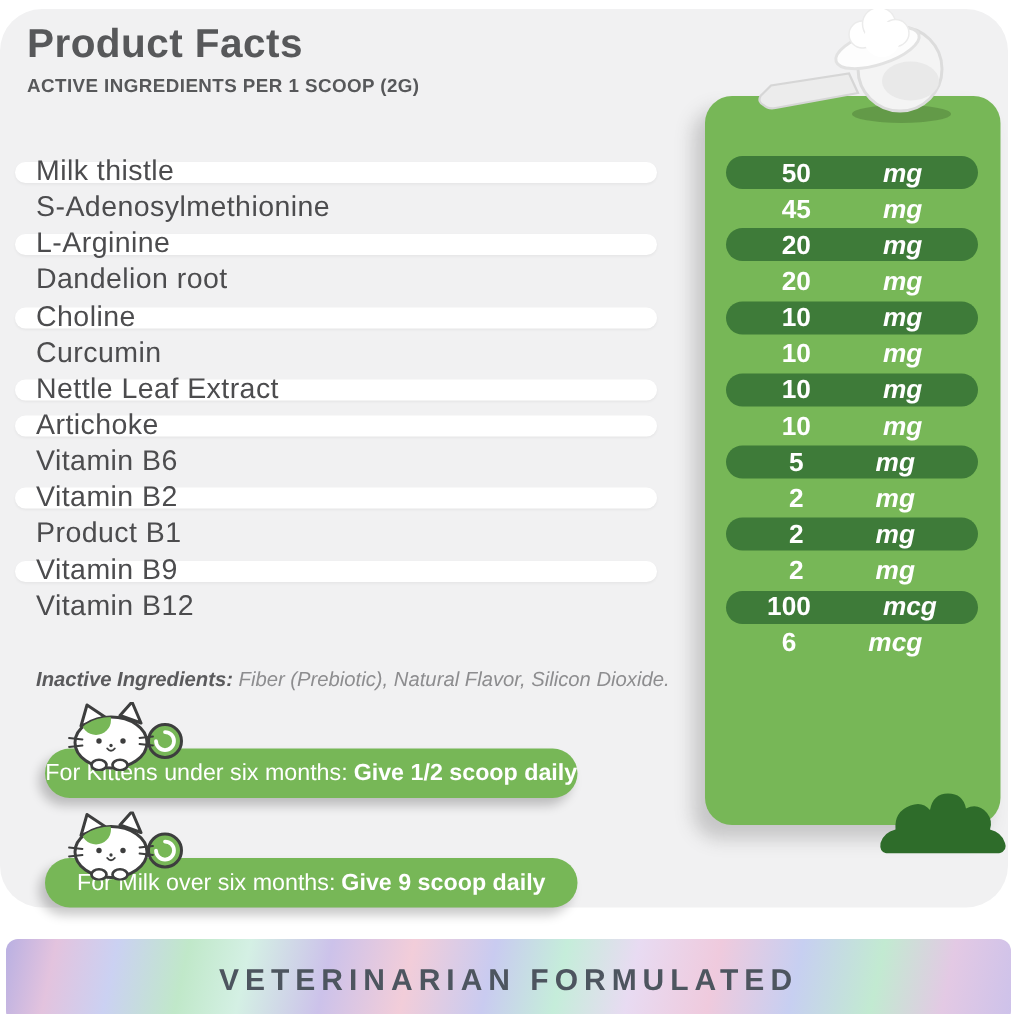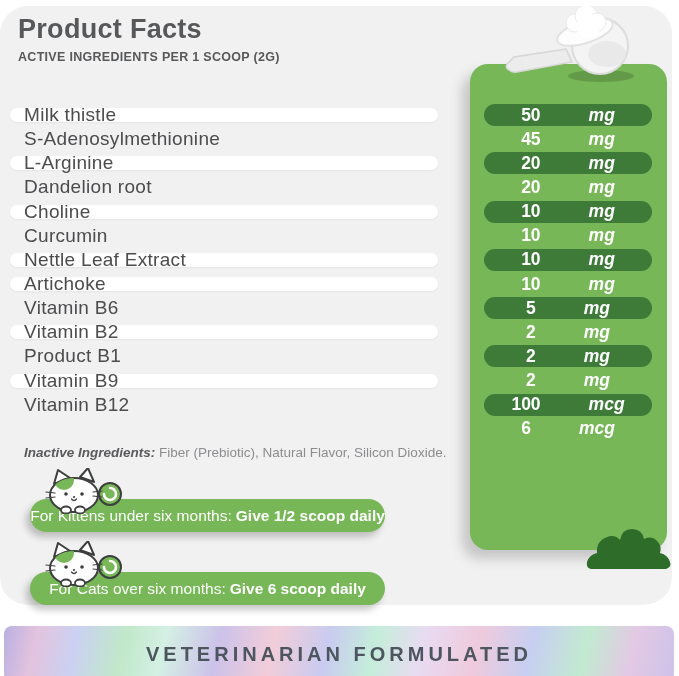--- a/index.html
+++ b/index.html
@@ -30,21 +30,21 @@
   .nrow,.arow{height:24.15px;display:flex;align-items:center;}
   .nbg{height:14px;width:100%;display:flex;align-items:center;padding-left:14px;box-sizing:border-box;
        font-size:19px;color:#4c4c4e;letter-spacing:.3px;border-radius:12px;}
   .nbg.white{background:#ffffff;box-shadow:0 1px 2px rgba(0,0,0,.05);}
   .abg{height:22px;width:100%;display:flex;align-items:center;justify-content:center;border-radius:12px;
        font-size:17.5px;font-weight:bold;color:#ffffff;}
   .abg.dark{background:var(--dark-green,#3e7b39);}
   .abg .unit{font-style:italic;padding-left:48px;}
   .inactive{position:absolute;left:24px;top:438px;width:432px;font-size:13.5px;line-height:17px;}
   .ilabel{font-weight:bold;font-style:italic;color:#5a5a5c;margin-top:18px;}
-  .itext{color:#8d8d8f;}
+  .itext{font-style:italic;color:#8d8d8f;}
   .feeding{position:absolute;left:30px;top:464px;width:360px;}
   .feedblock{position:relative;height:73px;}
   .feedcat{position:absolute;left:10px;top:-2px;z-index:3;}
   .feedpill{
     position:absolute;left:0;top:29px;width:355px;height:33px;border-radius:17px;
     background:var(--green,#77b757);box-shadow:-4px 5px 7px rgba(0,0,0,.22);
     display:flex;align-items:center;justify-content:center;gap:4px;
     color:#fff;font-size:15.5px;z-index:2;white-space:nowrap;
   }
   .feedpill .bold{font-weight:bold;}
@@ -279,22 +279,22 @@
     <circle cx="26" cy="26" r="1.8" fill="#3d3e3e"></circle>
     <circle cx="42" cy="26" r="1.8" fill="#3d3e3e"></circle>
     <circle cx="34" cy="29" r="1.1" fill="#3d3e3e"></circle>
     <path d="M31.5 31 q2.5 3 5 0" stroke="#3d3e3e" stroke-width="1.3" fill="none" stroke-linecap="round"></path>
     <path d="M6 24 L15 25 M6 30 L15 29" stroke="#3d3e3e" stroke-width="1.2" stroke-linecap="round"></path>
     <path d="M53 24 L62 23 M53 28 L62 29" stroke="#3d3e3e" stroke-width="1.2" stroke-linecap="round"></path>
     <ellipse cx="26" cy="42" rx="5" ry="3.5" fill="#ffffff" stroke="#3d3e3e" stroke-width="1.8"></ellipse>
     <ellipse cx="40" cy="42" rx="5" ry="3.5" fill="#ffffff" stroke="#3d3e3e" stroke-width="1.8"></ellipse>
   </svg>
 <div class="feedpill">
-            <span>For Cats over six months:</span>
-            <span class="bold">Give 6 scoop daily</span>
+            <span>For Milk over six months:</span>
+            <span class="bold">Give 9 scoop daily</span>
           </div>
         </div>
       </div>
 
     <svg class="bush" width="86" height="44" viewBox="0 0 86 44">
       <path d="M5 44 Q0 43 1 37 Q3 30 11 28 Q10 16 21 12 Q29 9 34 15 Q36 4 46 4 Q56 4 58 14 Q66 10 72 17 Q76 22 74 28 Q82 30 84 37 Q86 42 80 44 Z" fill="#2e6c2a"></path>
     </svg>
   </div>
 
   <div class="banner">

